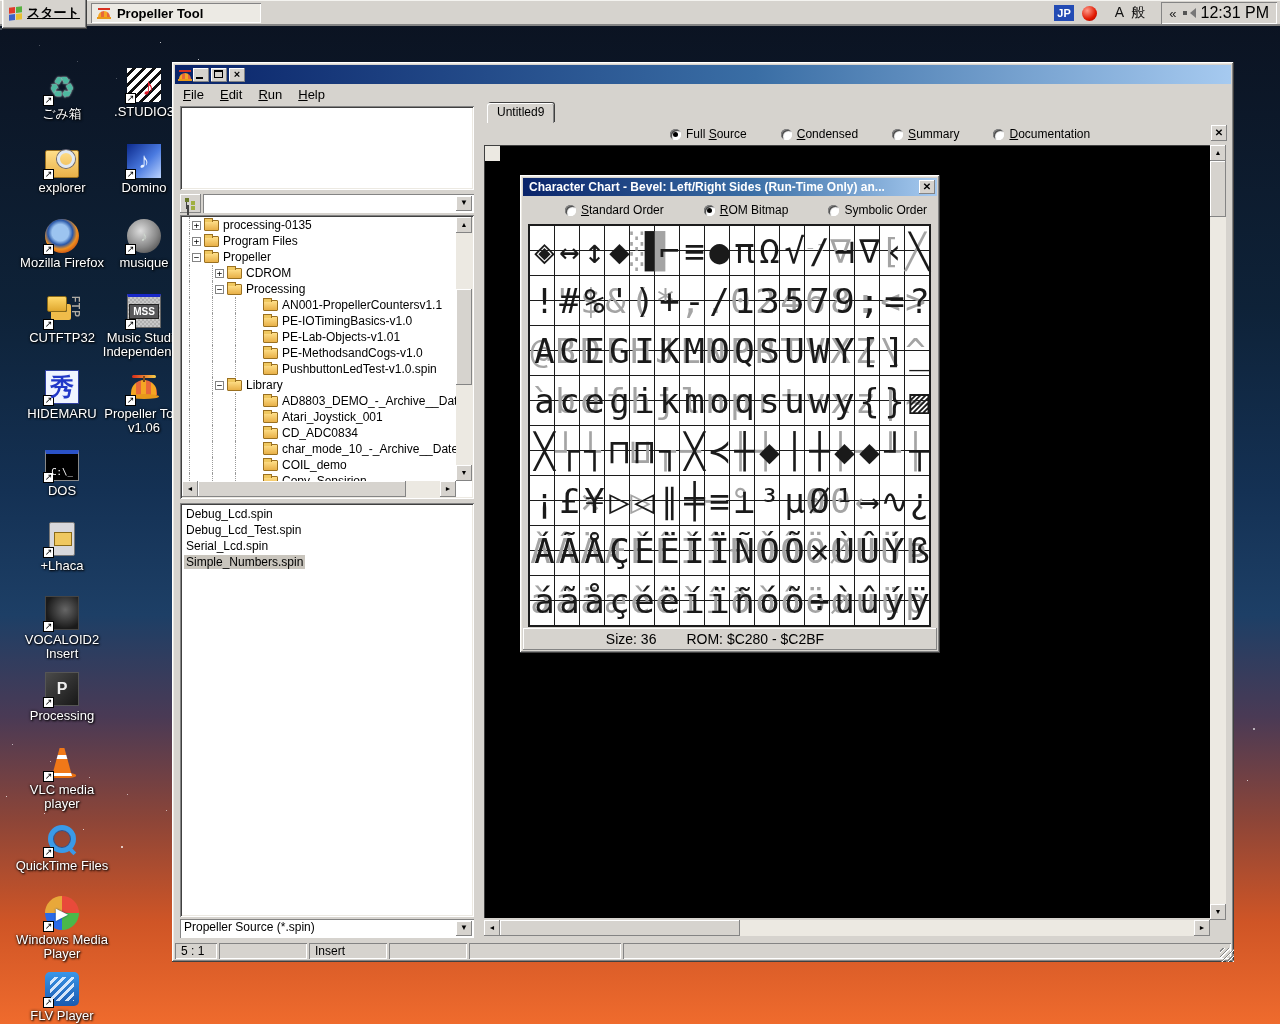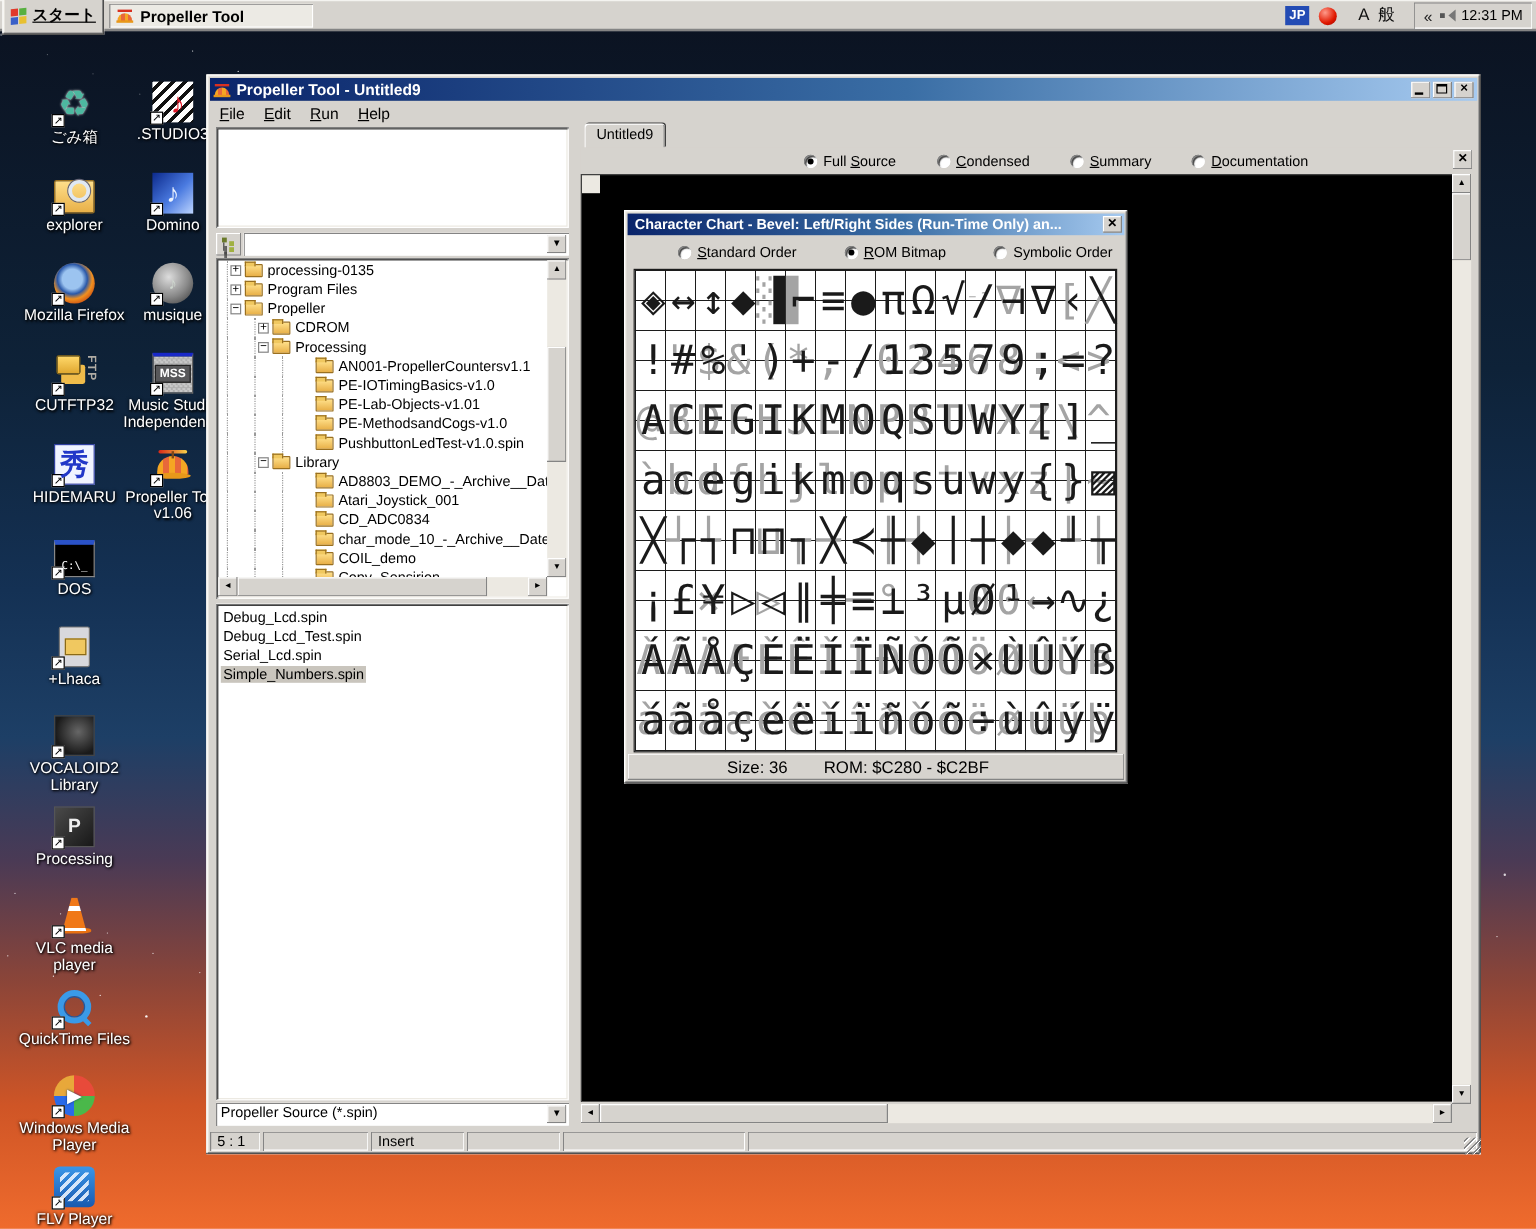--- a/index.html
+++ b/index.html
@@ -32,21 +32,21 @@
   .jp-badge { background:#234bb4; color:#fff; font-weight:bold; font-size:11px; padding:2px 3px; cursor:pointer; }
   .ime-ball { width:15px; height:15px; margin:0 8px; border-radius:50%;
     background:radial-gradient(circle at 35% 30%,#ff9a8a,#e01800 60%,#900); cursor:pointer; }
   .ime-mode { font-size:14px; color:#111; margin:0 10px; letter-spacing:2px; cursor:pointer; }
   #clockbox { display:flex; align-items:center; gap:6px; height:22px; margin:0 3px 0 4px; padding:0 8px;
     box-shadow:inset 1px 1px 0 #848484, inset -1px -1px 0 #fff; }
   .chev { font-size:13px; color:#222; cursor:pointer; }
   .speaker { position:relative; width:12px; height:10px; cursor:pointer; }
   .speaker::before { content:""; position:absolute; left:0; top:3px; width:4px; height:4px; background:#555; }
   .speaker::after { content:""; position:absolute; left:2px; top:0; border:5px solid transparent; border-right:6px solid #777; }
-  .clock { font-size:12px; }
+  .clock { font-size:16px; }
 
   
   #icons { position:absolute; left:14px; top:34px; width:200px; z-index:5; }
   .dwrap { position:absolute; width:96px; text-align:center; cursor:pointer; }
   .dicon { position:relative; width:34px; height:34px; margin:0 auto; display:flex; align-items:center; justify-content:center; }
   .dlabel { margin-top:3px; color:#fff; font-size:13px; line-height:14px; text-shadow:1px 1px 2px #000, 0 0 3px #000; }
   .sc-badge { position:absolute; left:-2px; bottom:-2px; width:11px; height:11px; background:#fff;
     border:1px solid #000; font-size:9px; line-height:9px; color:#000; }
   .glyph { position:relative; z-index:2; }
   .k-recycle .glyph { font-size:30px; color:#4db8a0; text-shadow:0 0 2px #fff; }
@@ -333,21 +333,21 @@
           <span class="dicon-bg"></span>
           <span class="sc-badge">↗</span>
         </div>
         <div class="dlabel">+Lhaca</div>
       </div>
       <div class="dwrap" style="left: 0px; top: 562px;">
         <div class="dicon k-vocaloid">
           <span class="dicon-bg"></span>
           <span class="sc-badge">↗</span>
         </div>
-        <div class="dlabel">VOCALOID2 Library</div>
+        <div class="dlabel">VOCALOID2 Insert</div>
       </div>
       <div class="dwrap" style="left: 0px; top: 638px;">
         <div class="dicon k-processing">
           <span class="dicon-bg"></span>
           <span class="glyph">P</span>
           <span class="sc-badge">↗</span>
         </div>
         <div class="dlabel">Processing</div>
       </div>
       <div class="dwrap" style="left: 0px; top: 712px;">
@@ -454,21 +454,20 @@
     </div>
   </div>
 
   <div id="mainwin" class="raised">
     <div id="titlebar">
       <span class="mini-prop">
           <span class="ml"></span>
           <span class="md"></span>
           <span class="mb"></span>
         </span>
-      <span class="ttext">Propeller Tool - Untitled9</span>
       <span class="tbtns">
         <span class="tbtn raised-lite">
             <span class="minbar"></span>
           </span>
         <span class="tbtn raised-lite">
             <span class="maxbox"></span>
           </span>
         <span class="tbtn xbtn raised-lite">×</span>
       </span>
     </div>

